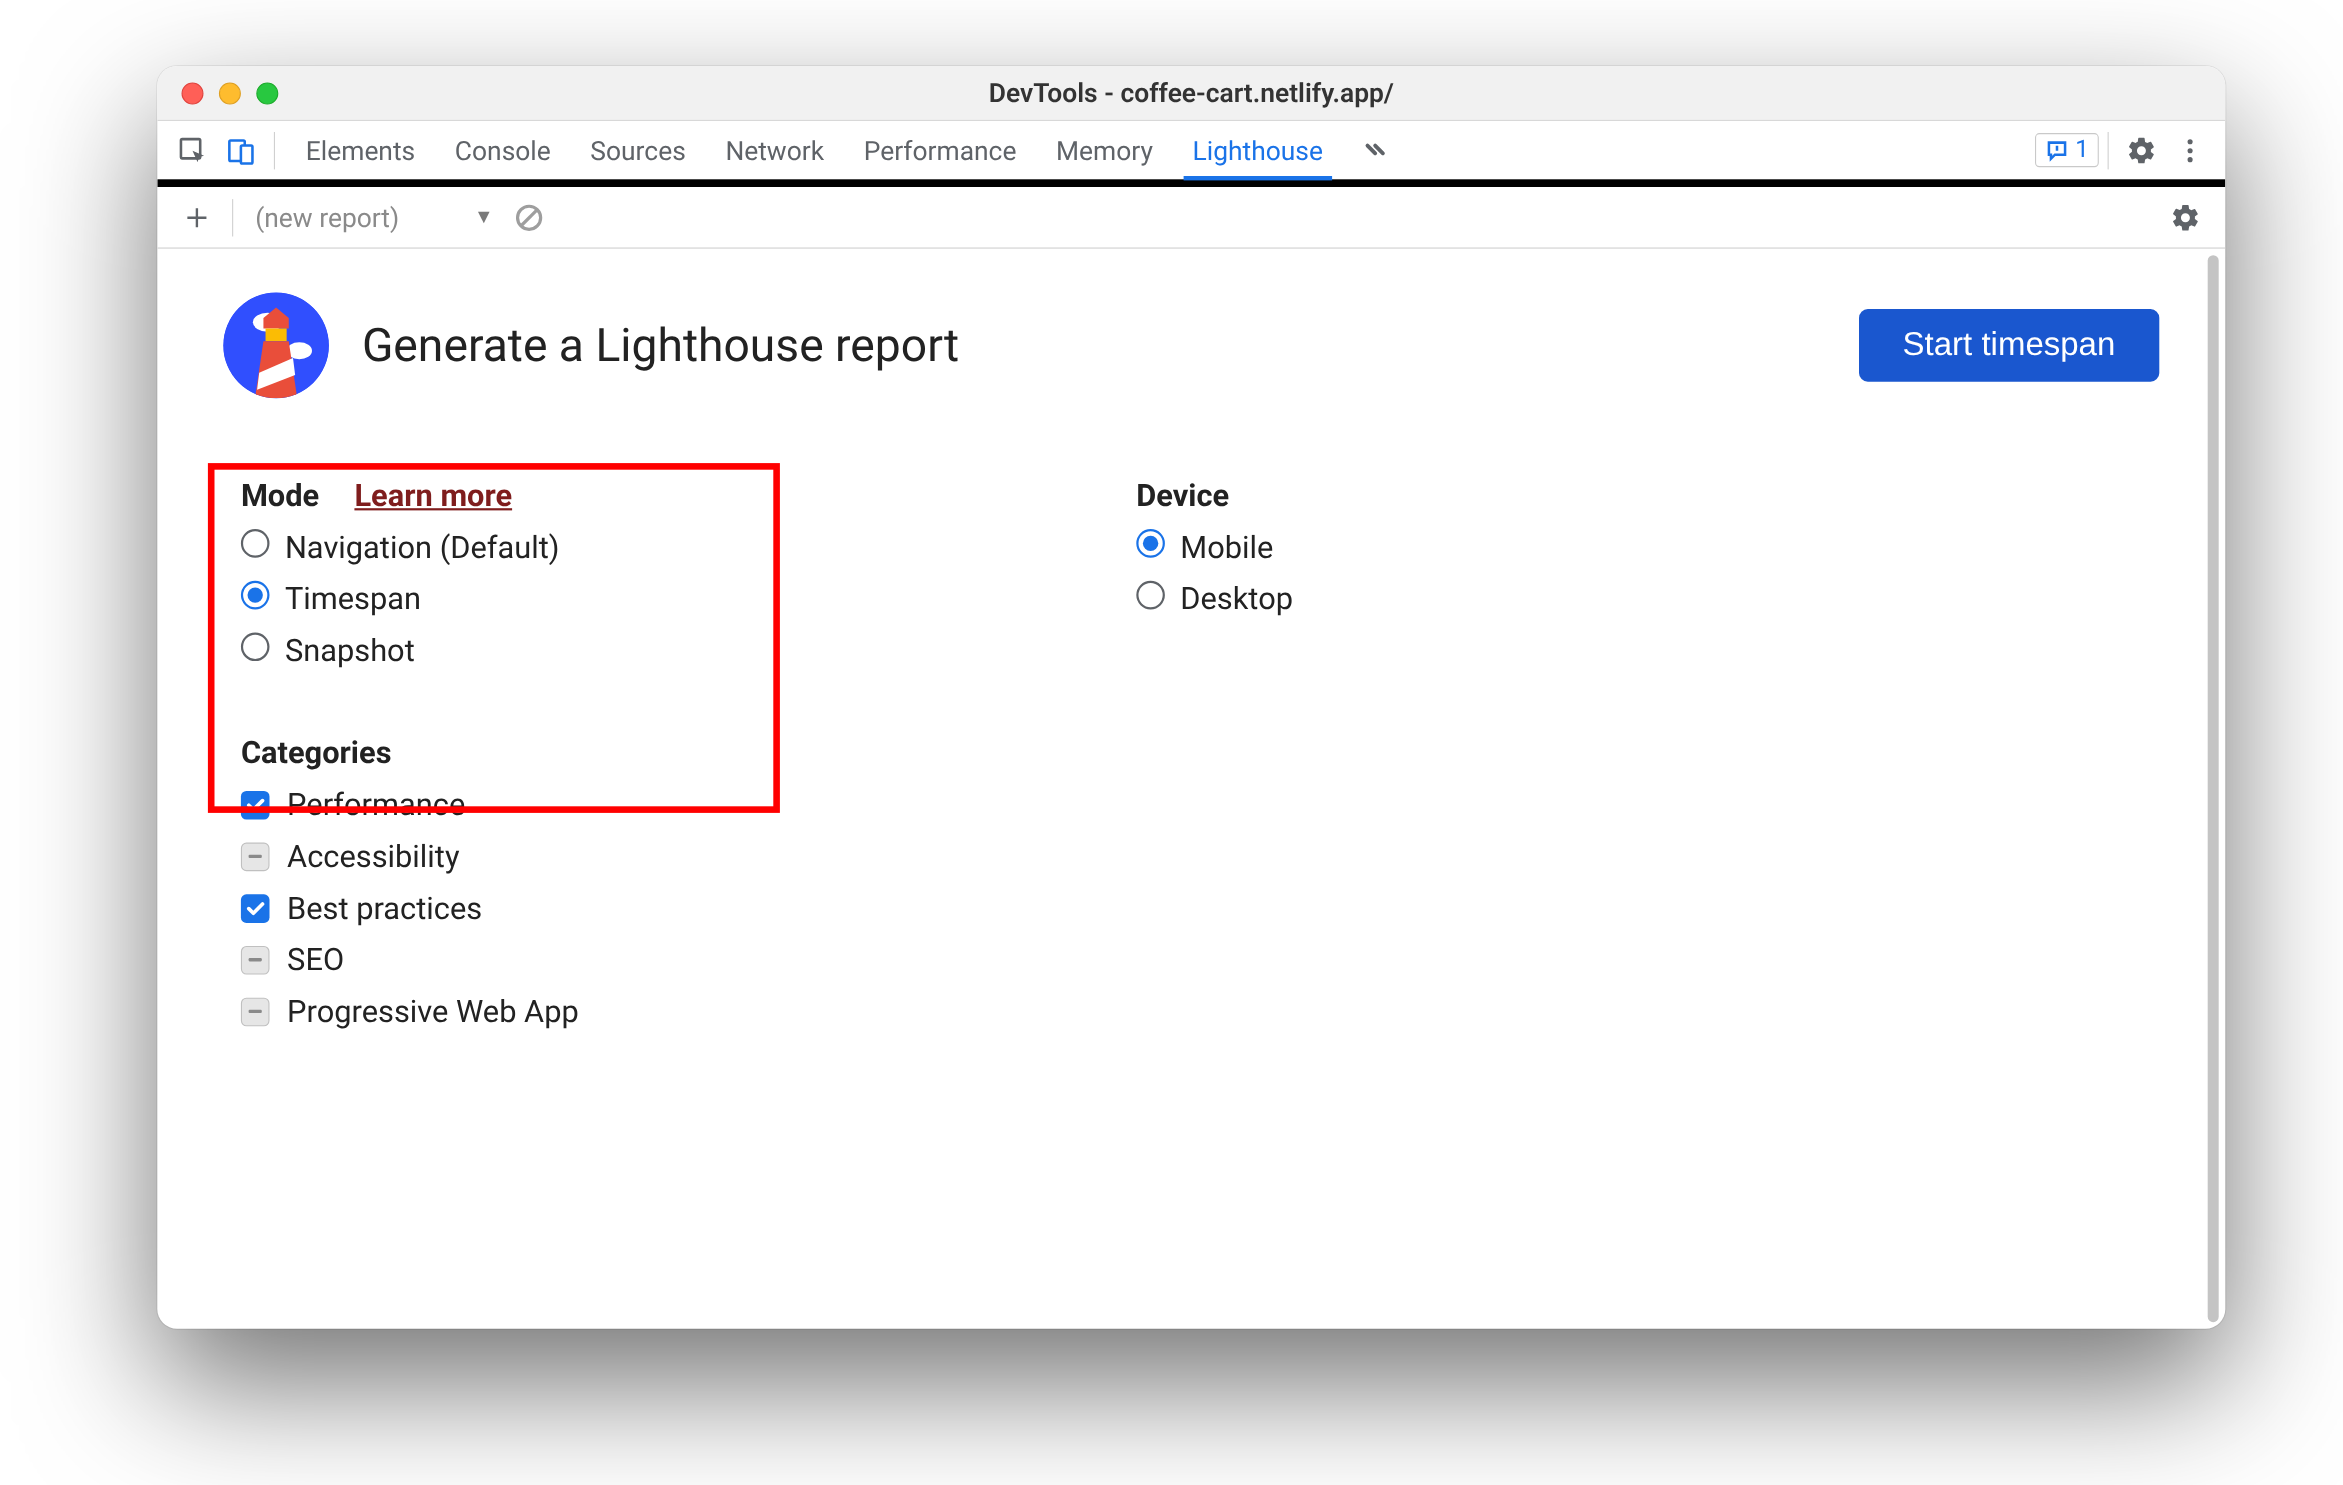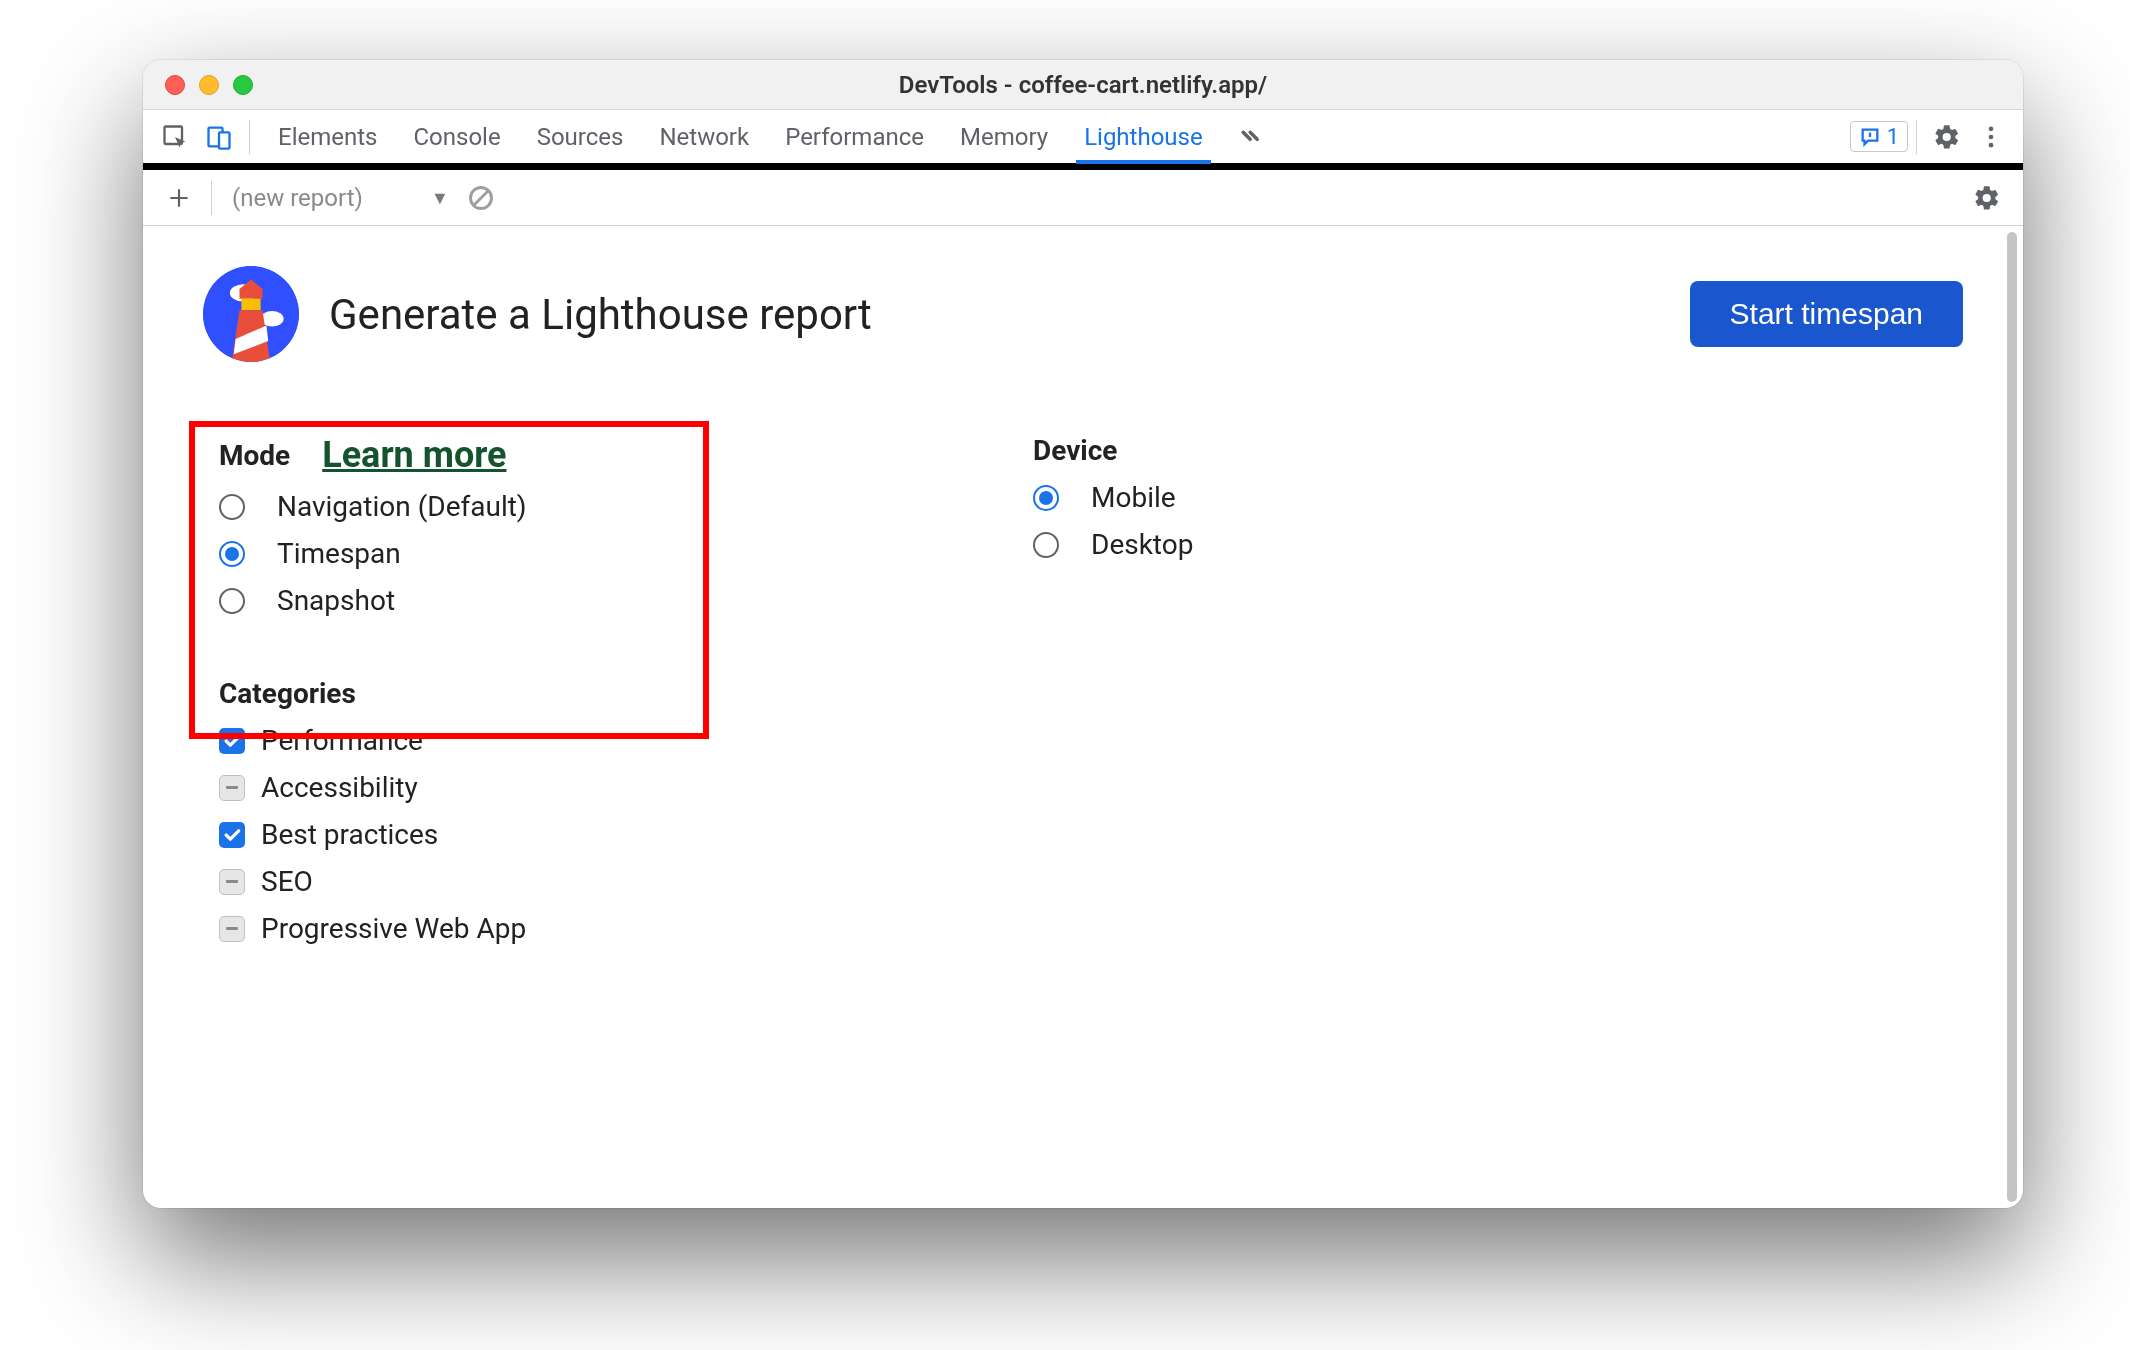--- a/index.html
+++ b/index.html
@@ -100,23 +100,23 @@
     pointer-events:none;
   }
 
   .columns { display:flex; gap: 30px; margin-top: 72px;}
   .col { flex:0 0 auto; }
   .col.mode { width: 800px; padding-left: 16px;}
   .col.device { width: 500px; }
 
   .section-head { display:flex; align-items:center; gap:32px; margin-bottom: 14px; }
   .section-title { font-size:28px; font-weight:700; color:#222; }
-  .learn-link { font-size:36px; font-weight:700; color:#14532d; text-decoration:underline; cursor:pointer; }
-
-  .opt-row { display:flex; align-items:center; gap:32px; font-size:28px; color:#222; margin: 14px 0; }
+  .learn-link { font-size:28px; font-weight:700; color:#7f1d1d; text-decoration:underline; cursor:pointer; }
+
+  .opt-row { display:flex; gap:14px; font-size:28px; color:#222; margin: 14px 0; }
   .radio { width:26px; height:26px; border-radius:50%; border:2.5px solid #5f6368; display:flex; align-items:center; justify-content:center; cursor:pointer; flex-shrink:0;}
   .radio.selected { border-color:#1a73e8; }
   .radio.selected::after { content:''; width:14px; height:14px; border-radius:50%; background:#1a73e8; }
 
   .cats { margin-top: 46px; padding-left: 16px;}
   .cat-row { display:flex; align-items:center; gap:16px; font-size:28px; color:#222; margin: 14px 0; }
   .cbox { width:26px; height:26px; border-radius:5px; display:flex; align-items:center; justify-content:center; cursor:pointer; flex-shrink:0;}
   .cbox.checked { background:#1a73e8; }
   .cbox.checked svg { width:20px; height:20px; }
   .cbox.indet { background:#e6e6e6; border:1px solid #c0c0c0; }

